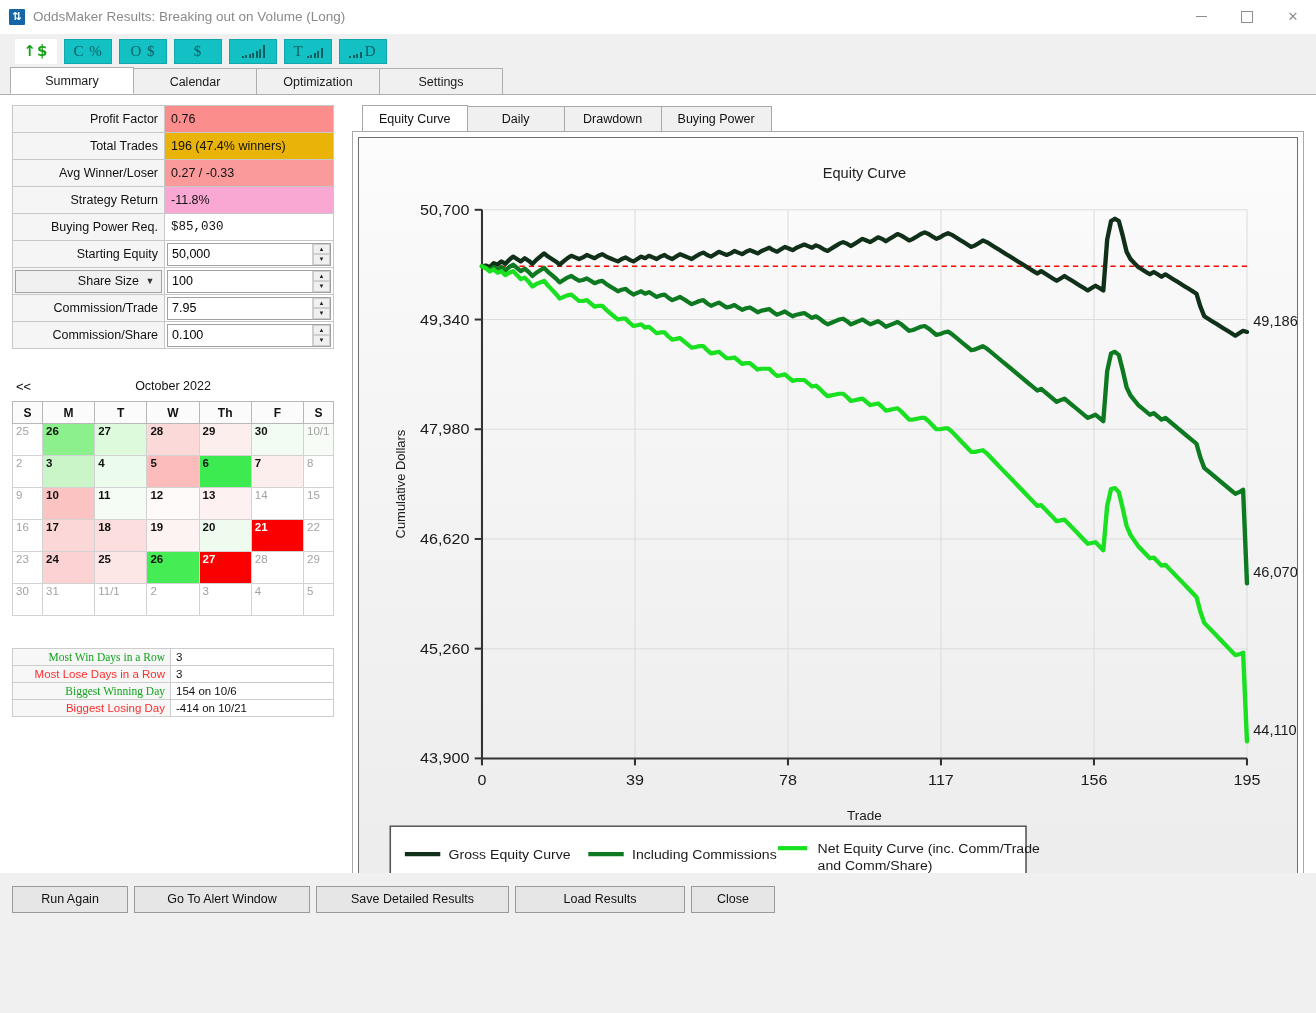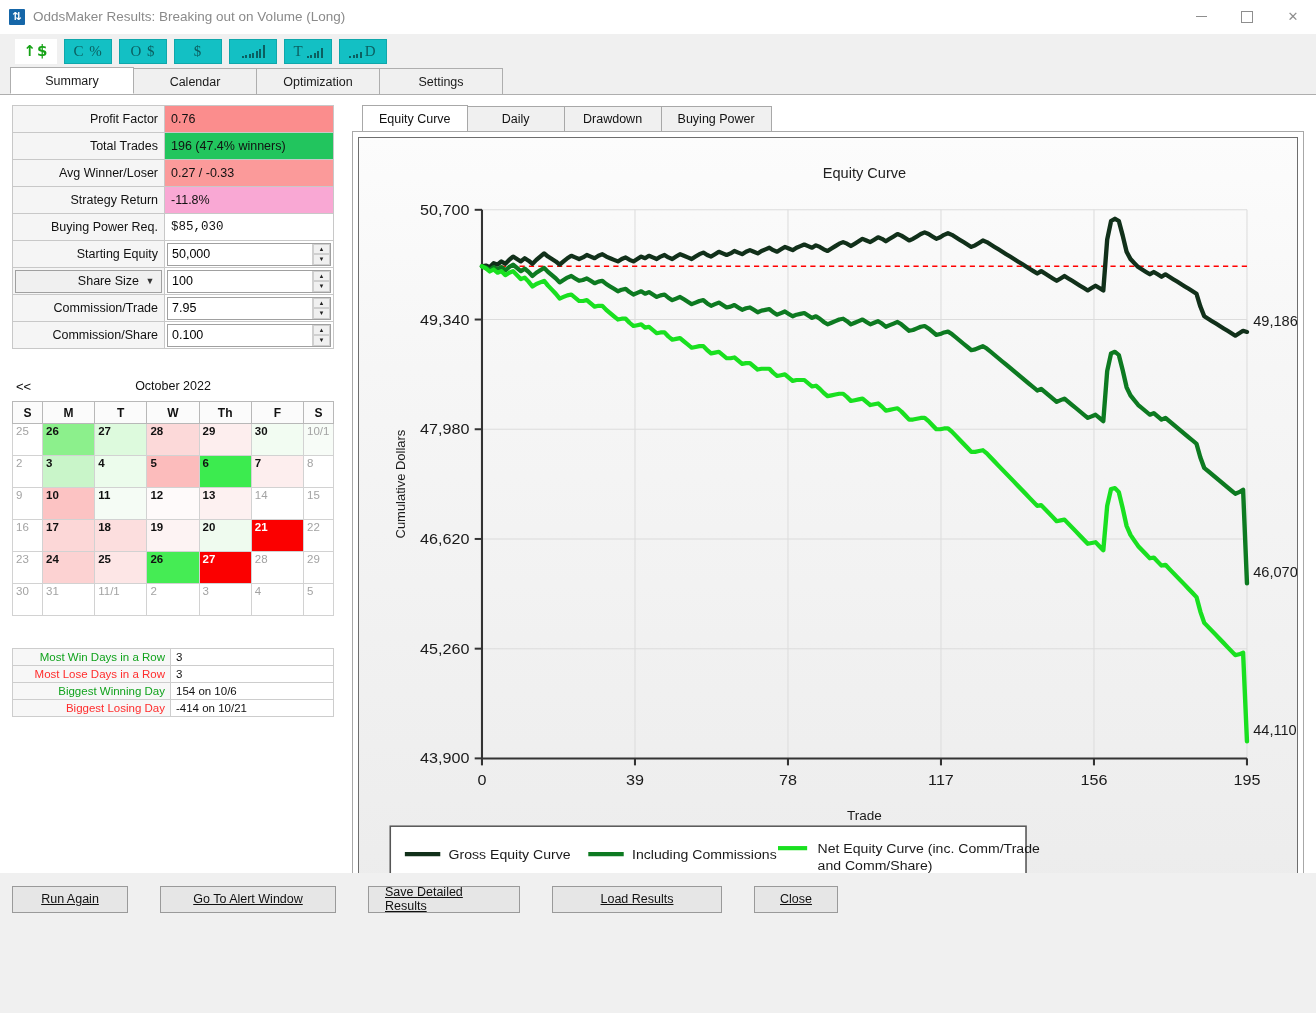--- a/index.html
+++ b/index.html
@@ -79,21 +79,21 @@
     border:1px solid #d2d2d2;height:32px;vertical-align:top;font-size:11.5px;
     font-weight:bold;padding:1px 3px;line-height:13px;box-sizing:border-box;
   }
   table.cal td.out{color:#a3a3a3;font-weight:normal;}
   table.cal th.nar{width:27px;}
   
   table.streak{border-collapse:collapse;width:100%;table-layout:fixed;margin-top:32px;border:1px solid #b5b5b5;}
   table.streak td{border:1px solid #cdcdcd;height:17px;font-size:11.5px;padding:0 5px;box-sizing:border-box;}
   td.slbl{width:158px;text-align:right;background:#f7f7f7;}
   td.sval{text-align:left;}
-  .green-t{color:#11a31d;}
+  .green-t{color:#11a31d;font-family:Liberation Serif, serif;}
   .red-t{color:#ff2d2d;}
   
   .rightcol{flex:1;margin-left:18px;}
   .chart-tabs{display:flex;align-items:flex-end;height:26px;padding-left:10px;}
   .ctab{
     height:25px;min-width:98px;padding:0 16px;display:flex;align-items:center;justify-content:center;
     background:#f0f0f0;border:1px solid #a8a8a8;border-bottom:none;margin-right:-1px;
     font-size:12.5px;box-sizing:border-box;
   }
   .ctab.active{background:#ffffff;height:26px;position:relative;z-index:3;}
@@ -103,21 +103,21 @@
   }
   .chartinner{
     width:100%;height:100%;border:1px solid #6e6e6e;box-sizing:border-box;
     background:linear-gradient(180deg,#fcfcfc 0%, #f6f6f6 30%, #ececec 100%);
     position:relative;
   }
   .chartinner svg{display:block;width:100%;height:100%;}
   
   .footer{
     position:absolute;left:0;right:0;bottom:0;height:52px;background:#f0f0f0;
-    display:flex;align-items:center;padding-left:12px;gap:32px;box-sizing:border-box;text-decoration:underline;
+    display:flex;align-items:center;padding-left:12px;gap:6px;box-sizing:border-box;
   }
   .fbtn{
     height:27px;background:#e6e6e6;border:1px solid #9a9a9a;
     display:flex;align-items:center;justify-content:center;font-size:12.5px;
     padding:0 16px;box-sizing:border-box;color:#111;
   }
 </style>
 </head>
 <body>
 
@@ -192,21 +192,21 @@
 
     <div class="leftcol">
       <table class="stats">
         <tbody id="stats-body">
             <tr>
               <td class="lbl">Profit Factor</td>
               <td class="val" style="background: rgb(251, 141, 141);">0.76</td>
             </tr>
             <tr>
               <td class="lbl">Total Trades</td>
-              <td class="val" style="background: #22c55e;">196 (47.4% winners)</td>
+              <td class="val" style="background: #eab308;">196 (47.4% winners)</td>
             </tr>
             <tr>
               <td class="lbl">Avg Winner/Loser</td>
               <td class="val" style="background: rgb(251, 154, 154);">0.27 / -0.33</td>
             </tr>
             <tr>
               <td class="lbl">Strategy Return</td>
               <td class="val" style="background: #f9a8d4;">-11.8%</td>
             </tr>
             <tr>
@@ -444,21 +444,21 @@
 
   </div>
 
   <div class="footer">
     <div class="fbtn" style="width:116px">
         <span>Run Again</span>
       </div>
     <div class="fbtn" style="width:176px">
         <span>Go To Alert Window</span>
       </div>
-    <div class="fbtn" style="width:152px">
+    <div class="fbtn" style="width:193px">
         <span>Save Detailed Results</span>
       </div>
     <div class="fbtn" style="width:170px">
         <span>Load Results</span>
       </div>
     <div class="fbtn" style="width:84px">
         <span>Close</span>
       </div>
   </div>
 </div>

